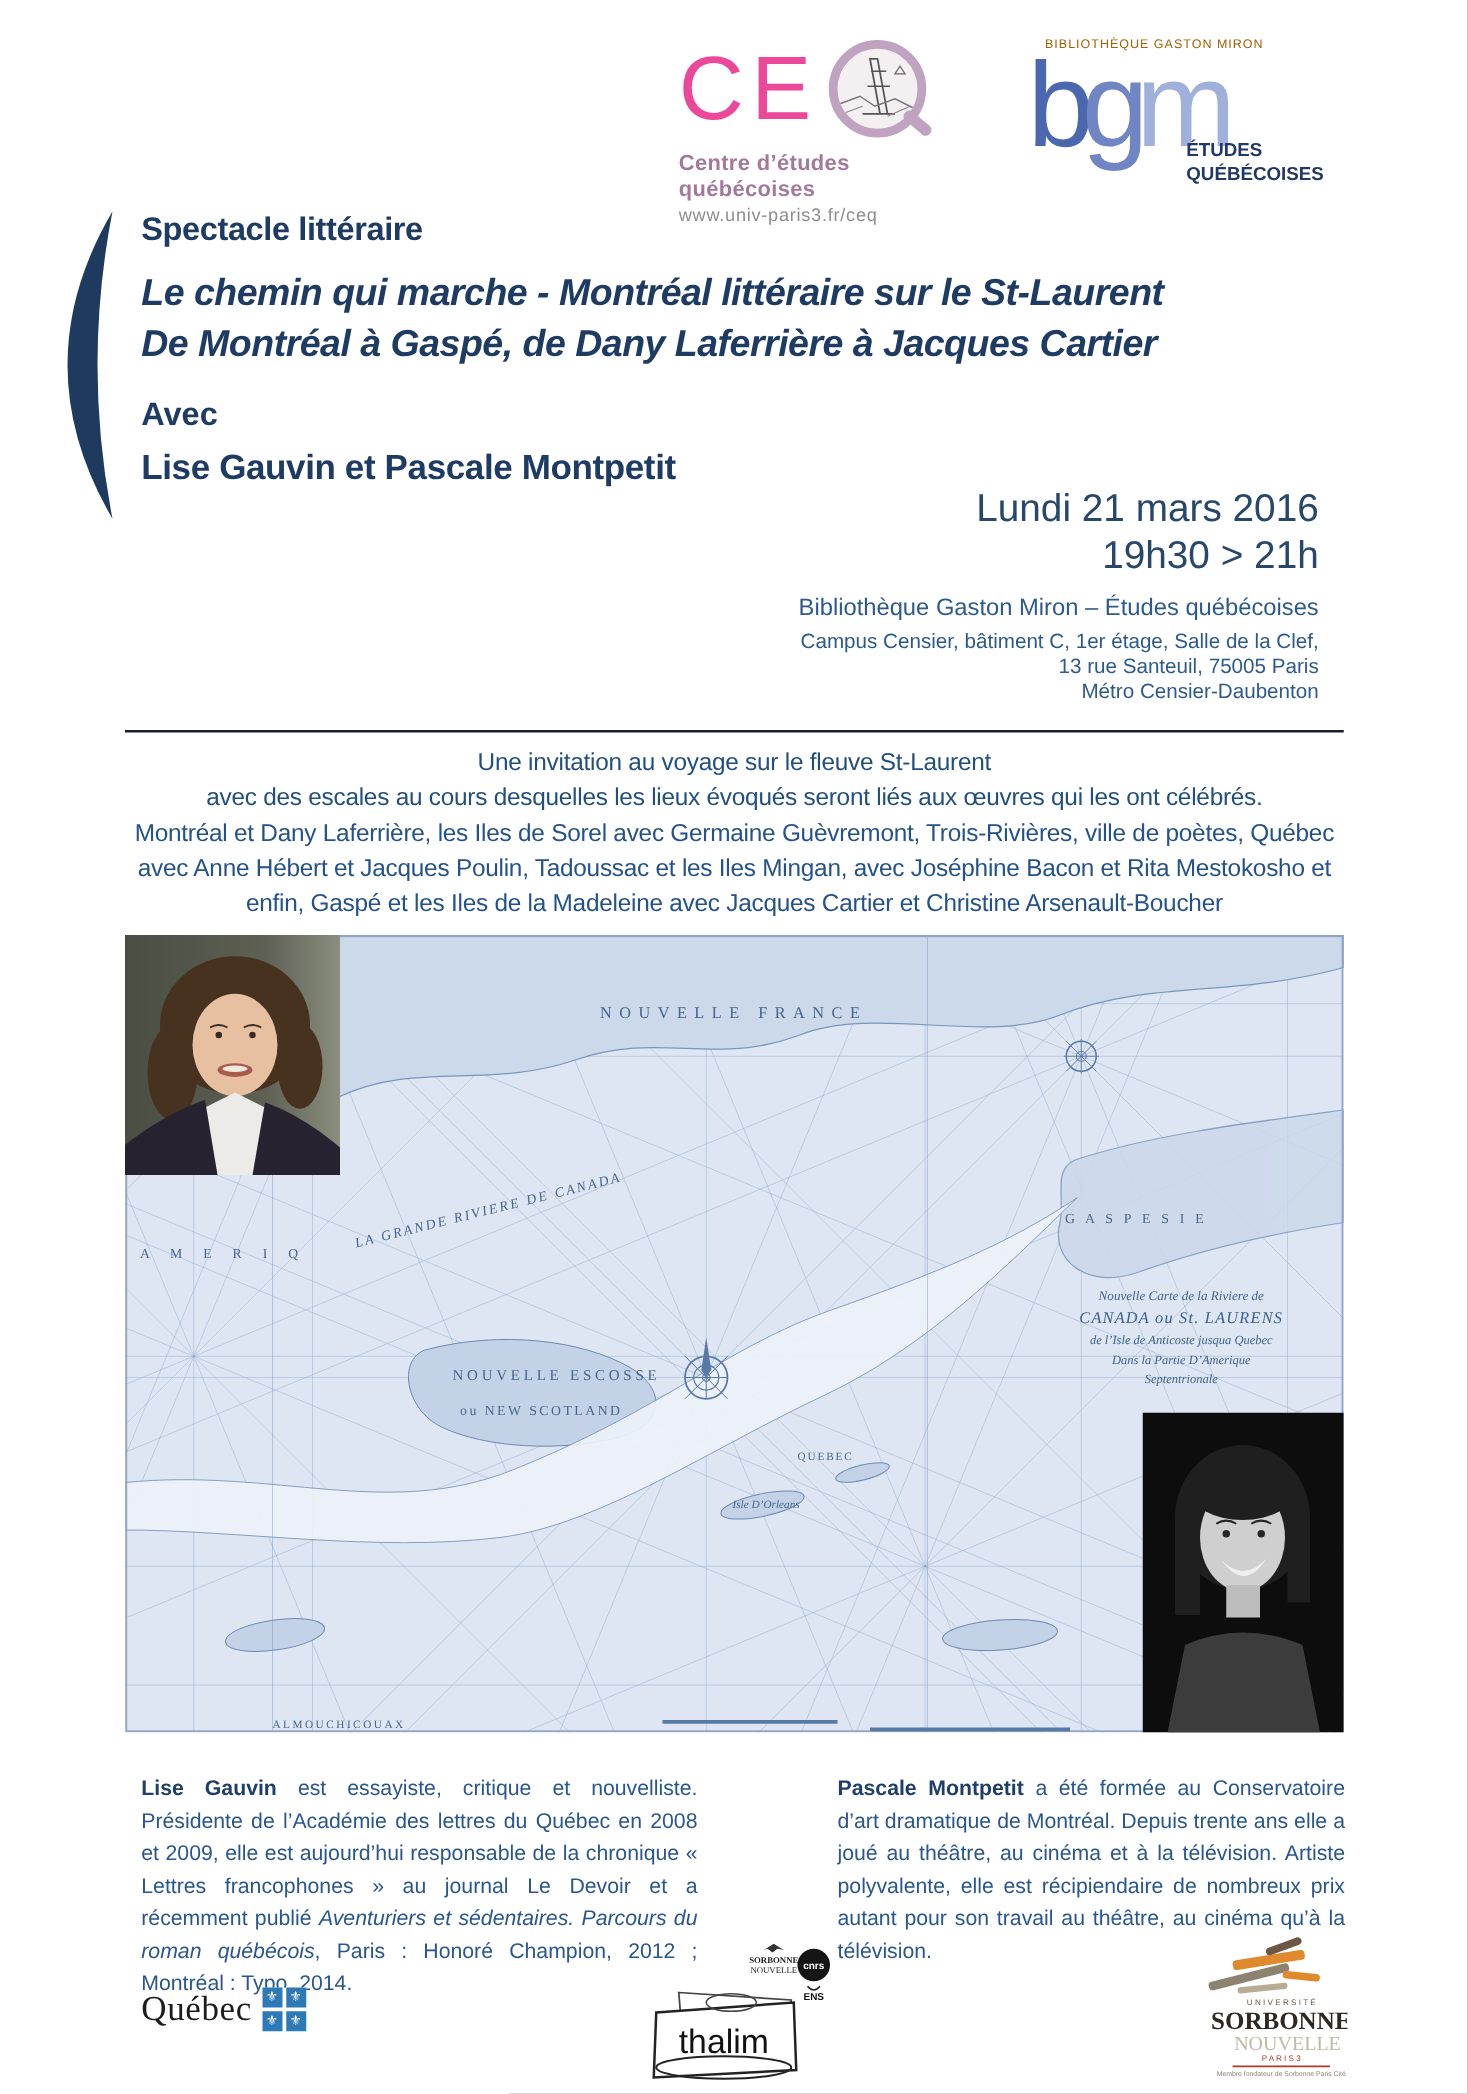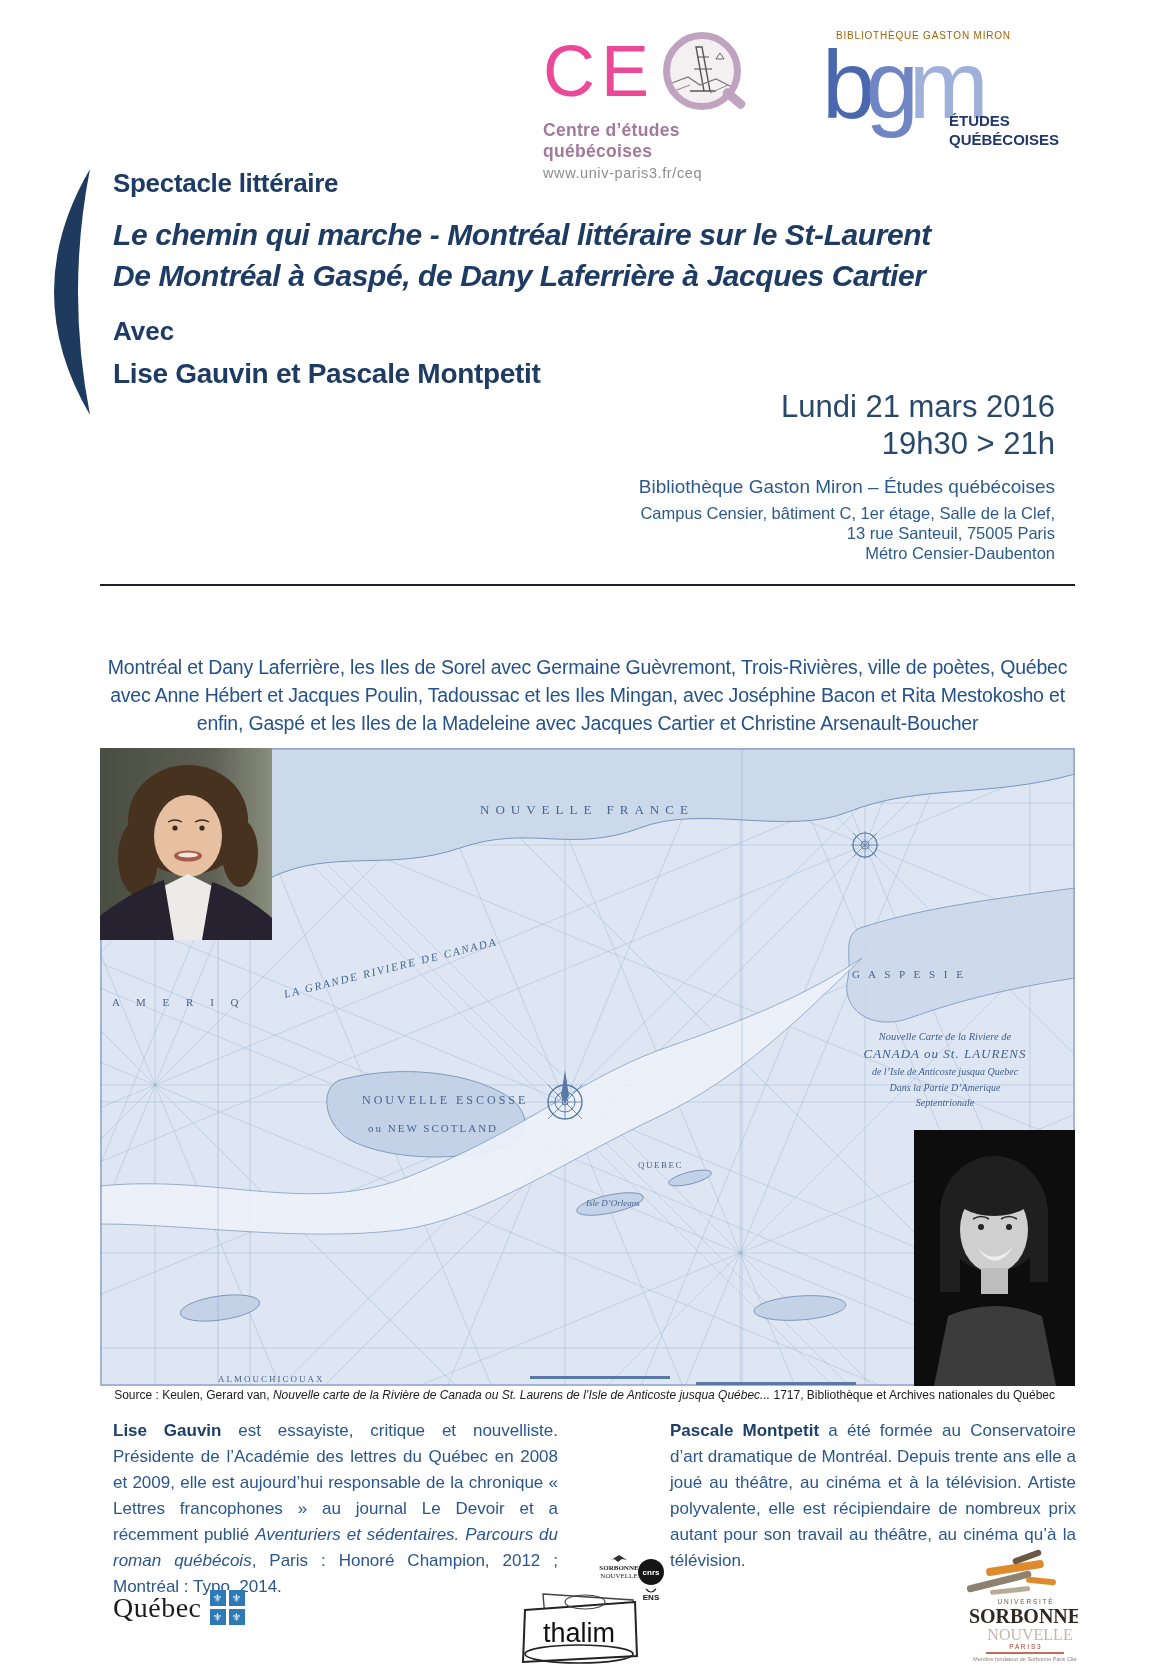--- a/index.html
+++ b/index.html
@@ -105,20 +105,24 @@
 
   <div class="abs venue" style="left:500px;top:476px;width:555px;">
     <div class="v1">Bibliothèque Gaston Miron – Études québécoises</div>
     <div class="v2">Campus Censier, bâtiment C, 1er étage, Salle de la Clef,</div>
     <div class="v2">13 rue Santeuil, 75005 Paris</div>
     <div class="v2">Métro Censier-Daubenton</div>
   </div>
 
   <div class="abs rule" style="left:100px;top:584px;width:975px;"></div>
 
+  <div class="abs intro" style="left:100px;top:597px;width:975px;">
+    <div>Une invitation au voyage sur le fleuve St-Laurent</div>
+    <div>avec des escales au cours desquelles les lieux évoqués seront liés aux œuvres qui les ont célébrés.</div>
+  </div>
 
   <div class="abs program" style="left:100px;top:653px;width:975px;">Montréal et Dany Laferrière, les Iles de Sorel avec Germaine Guèvremont, Trois-Rivières, ville de poètes, Québec avec Anne Hébert et Jacques Poulin, Tadoussac et les Iles Mingan, avec Joséphine Bacon et Rita Mestokosho et enfin, Gaspé et les Iles de la Madeleine avec Jacques Cartier et Christine Arsenault-Boucher</div>
 
   <svg id="map-svg" class="abs" style="left:100px;top:748px;z-index:1;" width="975" height="638" viewBox="0 0 975 638">
     <rect x="0" y="0" width="975" height="638" fill="#dde6f2"></rect>
     <g id="rhumbs">
         <line x1="-835" y1="354" x2="1765" y2="354"></line>
         <line x1="-736.0433922646728" y1="-143.48846207461673" x2="1666.0433922646728" y2="851.4884620746168"></line>
         <line x1="-454.2388155425118" y1="-565.2388155425117" x2="1384.238815542512" y2="1273.2388155425117"></line>
         <line x1="-32.48846207461679" y1="-847.0433922646728" x2="962.4884620746168" y2="1555.0433922646728"></line>
@@ -248,23 +252,20 @@
     <ellipse cx="80" cy="100" rx="34" ry="43" fill="#cfcfcf"></ellipse>
     <ellipse cx="80" cy="62" rx="42" ry="24" fill="#1f1f1f"></ellipse>
     <circle cx="67" cy="97" r="3" fill="#262626"></circle>
     <circle cx="95" cy="97" r="3" fill="#262626"></circle>
     <path d="M59,89 Q67,84 75,89 M87,89 Q95,84 103,89" stroke="#262626" stroke-width="1.6" fill="none"></path>
     <path d="M63,118 Q81,136 99,117 Q82,144 63,118 Z" fill="#efefef"></path>
     <rect x="67" y="138" width="27" height="26" fill="#bdbdbd"></rect>
     <path d="M20,256 L34,186 Q80,166 128,186 L142,256 Z" fill="#3c3c3c"></path>
   </svg>
 
-  <div class="abs caption" style="left:100px;top:1388px;width:955px;">
-    <span>Source : Keulen, Gerard van, </span><span class="it">Nouvelle carte de la Rivière de Canada ou St. Laurens de l’Isle de Anticoste jusqua Québec...</span><span> 1717, Bibliothèque et Archives nationales du Québec</span>
-  </div>
 
   <div class="abs bio" style="left:113px;top:1418px;width:445px;">
     <span class="name">Lise Gauvin</span><span> est essayiste, critique et nouvelliste. Présidente de l’Académie des lettres du Québec en 2008 et 2009, elle est aujourd’hui responsable de la chronique « Lettres francophones » au journal Le Devoir et a récemment publié </span><span class="it">Aventuriers et sédentaires. Parcours du roman québécois</span><span>, Paris : Honoré Champion, 2012 ; Montréal : Typo, 2014.</span>
   </div>
   <div class="abs bio" style="left:670px;top:1418px;width:406px;">
     <span class="name">Pascale Montpetit</span><span> a été formée au Conservatoire d’art dramatique de Montréal. Depuis trente ans elle a joué au théâtre, au cinéma et à la télévision. Artiste polyvalente, elle est récipiendaire de nombreux prix autant pour son travail au théâtre, au cinéma qu’à la télévision.</span>
   </div>
 
   <div class="abs flex" style="left:113px;top:1590px;gap:8px;">
     <span class="qc-word">Québec</span>

